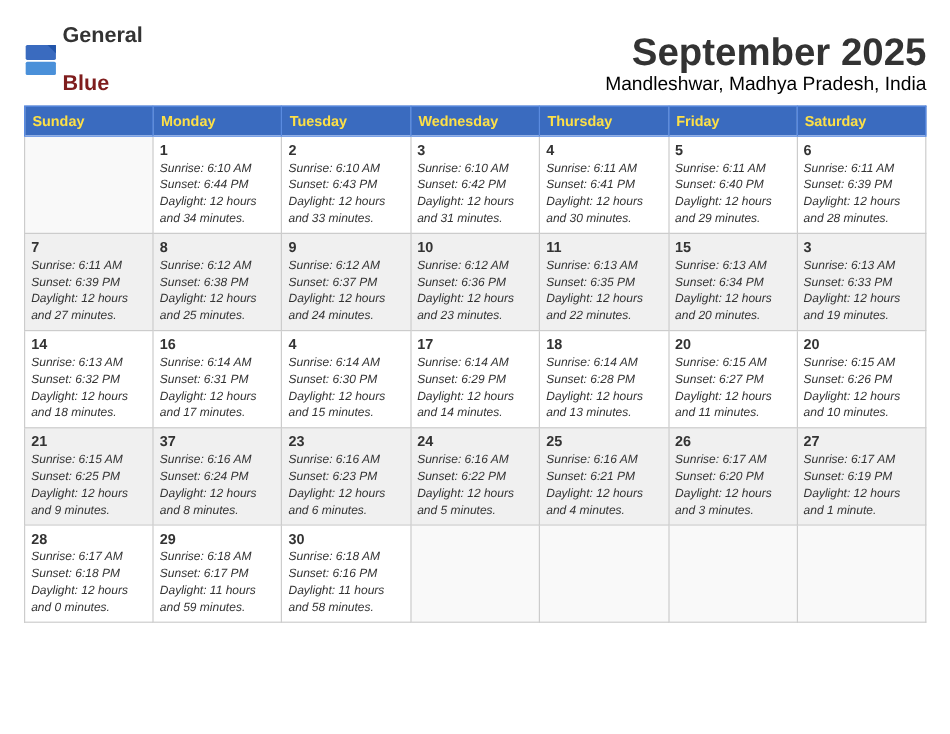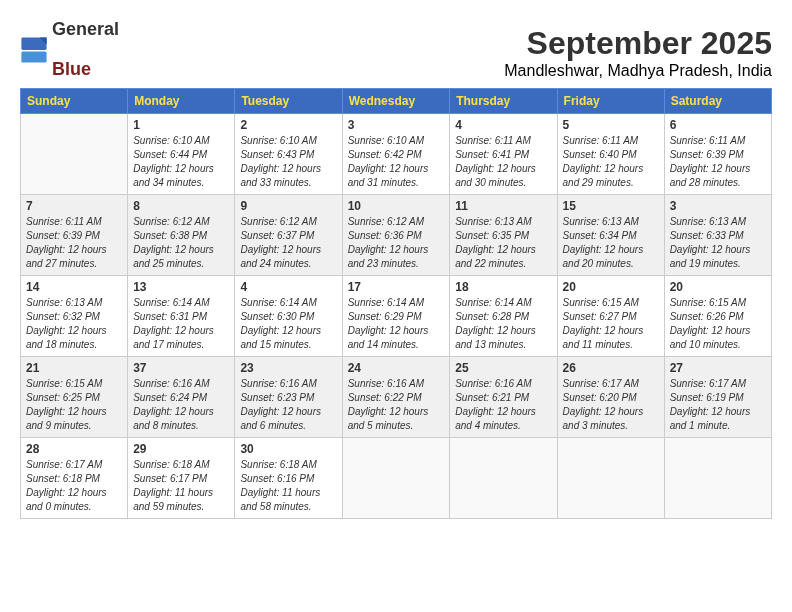--- a/index.html
+++ b/index.html
@@ -224,21 +224,21 @@
         </tr>
         <tr class="row-white">
           <td>
             <span class="day-num">14</span>
             <div class="cell-text" style="white-space: pre-line;">Sunrise: 6:13 AM
 Sunset: 6:32 PM
 Daylight: 12 hours
 and 18 minutes.</div>
           </td>
           <td>
-            <span class="day-num">13</span>
+            <span class="day-num">16</span>
             <div class="cell-text" style="white-space: pre-line;">Sunrise: 6:14 AM
 Sunset: 6:31 PM
 Daylight: 12 hours
 and 17 minutes.</div>
           </td>
           <td>
             <span class="day-num">4</span>
             <div class="cell-text" style="white-space: pre-line;">Sunrise: 6:14 AM
 Sunset: 6:30 PM
 Daylight: 12 hours

